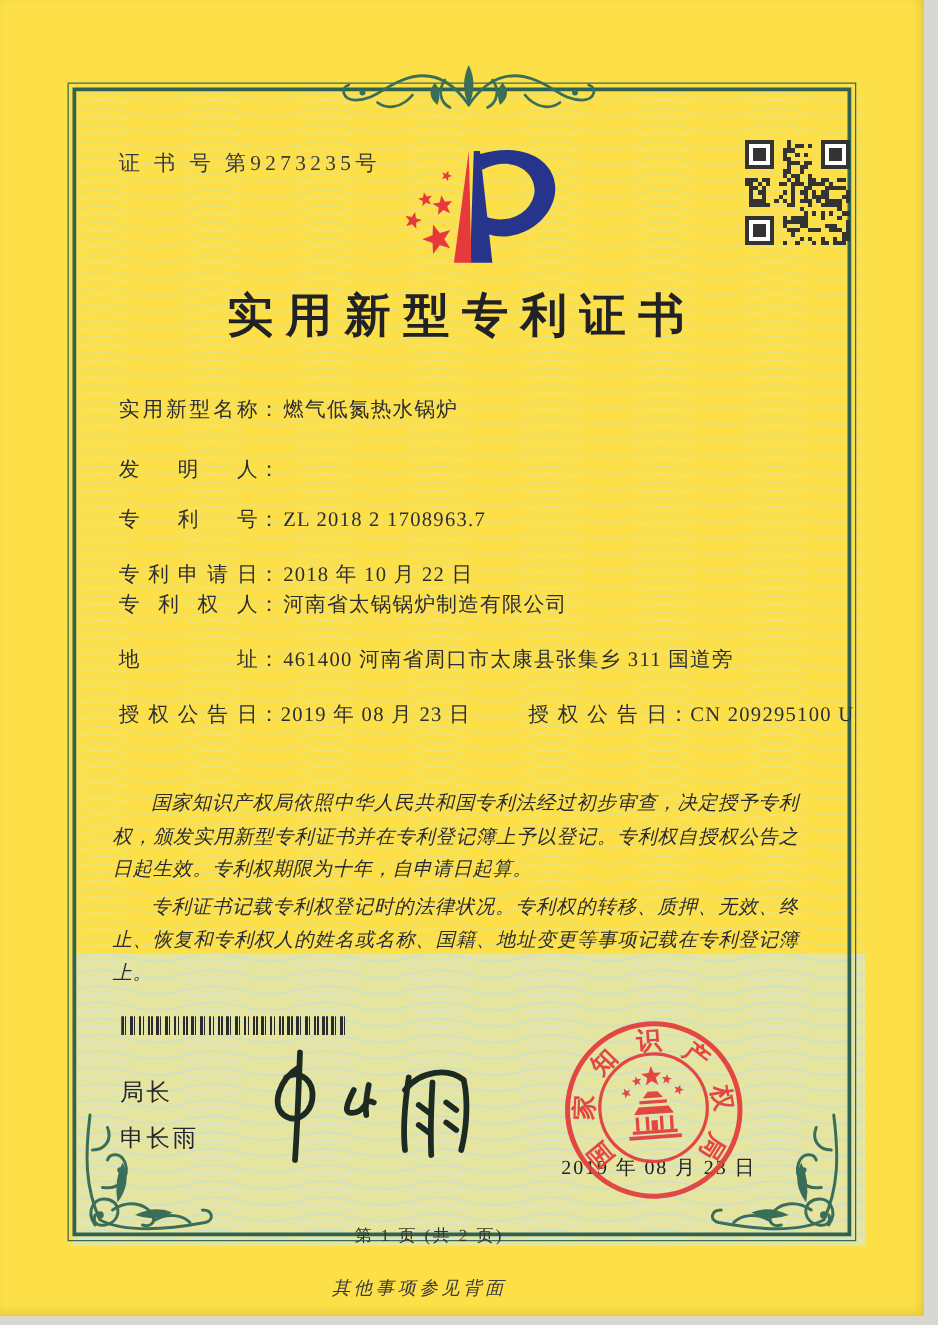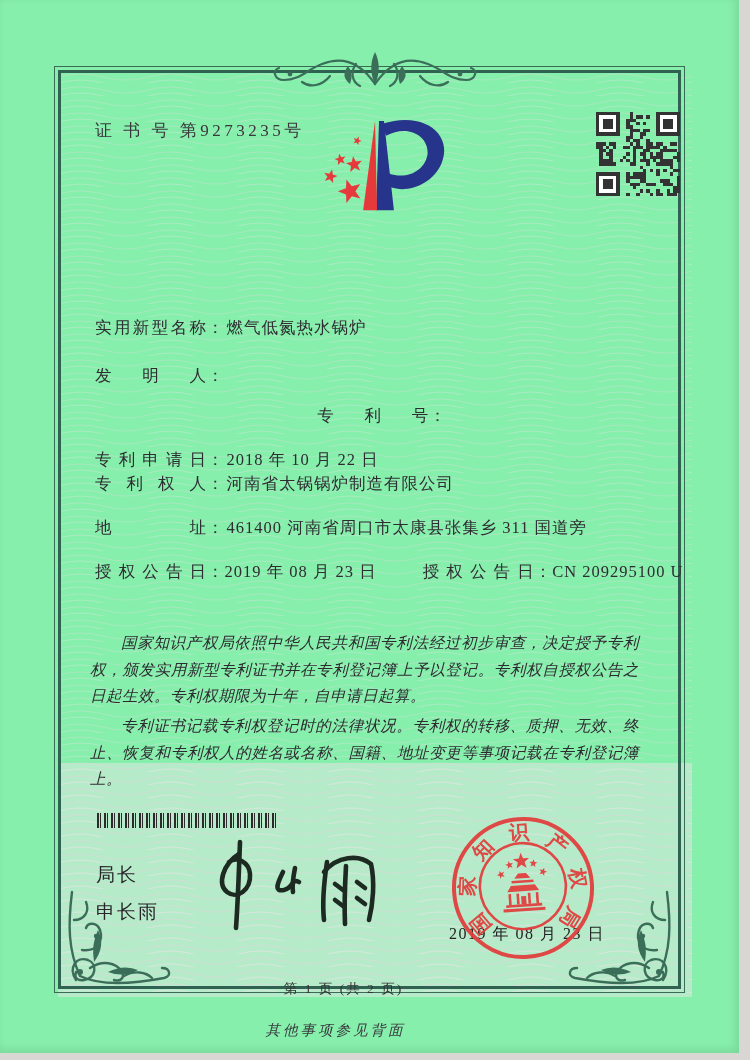--- a/index.html
+++ b/index.html
@@ -2,21 +2,21 @@
 <html><head>
 <meta charset="utf-8">
 <style>
   html,body{margin:0;padding:0;}
   body{
     width:750px;height:1060px;position:relative;overflow:hidden;
     background:#d8d7d3;
     font-family:"Liberation Serif","DejaVu Serif",serif;
   }
   .paper{
-    position:absolute;inset:0 11px 7px 0;background:#86efac;
+    position:absolute;inset:0 11px 7px 0;background:#fde047;
     box-shadow:inset -3px -3px 8px rgba(0,0,0,.10);
   }
   
   .waves{position:absolute;left:58px;top:70px;width:634px;height:927px;z-index:0;}
   
   .frame-outer{
     position:absolute;left:54px;top:66px;right:54px;bottom:60px;
     border:1px solid #3a6b57;z-index:1;pointer-events:none;
   }
   .frame-inner{position:absolute;inset:3px;border:3px solid #2f6250;}
@@ -36,21 +36,21 @@
     text-align:center;font-size:37px;font-weight:bold;letter-spacing:10px;
     color:#222226;
   }
   
   .fields{position:absolute;left:95px;right:70px;top:316px;z-index:2;
     font-size:16.5px;color:#2d2d31;letter-spacing:1px;line-height:24px;}
   .frow{display:flex;align-items:flex-start;}
   .flabel{display:inline-block;width:112px;text-align:justify;text-align-last:justify;flex:none;}
   .fcolon{flex:none;}
   .fvalue{flex:1;margin-left:2px;font-family:Liberation Serif, serif;}
-  .mb24{margin-bottom:24px;} .mb16{margin-bottom:16px;} .mb20{margin-bottom:20px;justify-content:center;} .mb22{}
+  .mb24{margin-bottom:24px;} .mb16{margin-bottom:16px;} .mb20{margin-bottom:20px;} .mb22{}
   .grp{white-space:nowrap;display:flex;}
   .grp2{margin-left:46px;}
   
   .paras{position:absolute;left:90px;right:100px;top:630px;z-index:2;
     font-size:15.5px;line-height:1.72;color:#2c2c30;text-align:justify;
     font-style:italic;letter-spacing:.5px;}
   .paras p{margin:0 0 3px 0;text-indent:2em;}
   
   .barcode{
     position:absolute;left:97px;top:813px;width:182px;height:15px;z-index:2;
@@ -362,34 +362,36 @@
         <rect x="12" y="24" width="1" height="1"></rect>
         <rect x="16" y="24" width="1" height="1"></rect>
         <rect x="18" y="24" width="1" height="1"></rect>
         <rect x="19" y="24" width="1" height="1"></rect>
         <rect x="21" y="24" width="1" height="1"></rect>
         <rect x="22" y="24" width="1" height="1"></rect>
         <rect x="23" y="24" width="1" height="1"></rect>
       </g>
   </svg>
 
+  <h1 class="title">实用新型专利证书</h1>
 
   <div class="fields">
     <div class="frow mb24">
       <span class="flabel">实用新型名称</span>
         <span class="fcolon">：</span>
       <span class="fvalue">燃气低氮热水锅炉</span>
     </div>
     <div class="frow mb16">
       <span class="flabel">发明人</span>
         <span class="fcolon">：</span>
     </div>
     <div class="frow mb20">
       <span class="flabel">专利号</span>
         <span class="fcolon">：</span>
+      <span class="fvalue">ZL 2018 2 1708963.7</span>
     </div>
     <div class="frow mb22">
       <span class="flabel">专利申请日</span>
         <span class="fcolon">：</span>
       <span class="fvalue">2018 年 10 月 22 日</span>
     </div>
     <div class="frow mb20">
       <span class="flabel">专利权人</span>
         <span class="fcolon">：</span>
       <span class="fvalue">河南省太锅锅炉制造有限公司</span>

